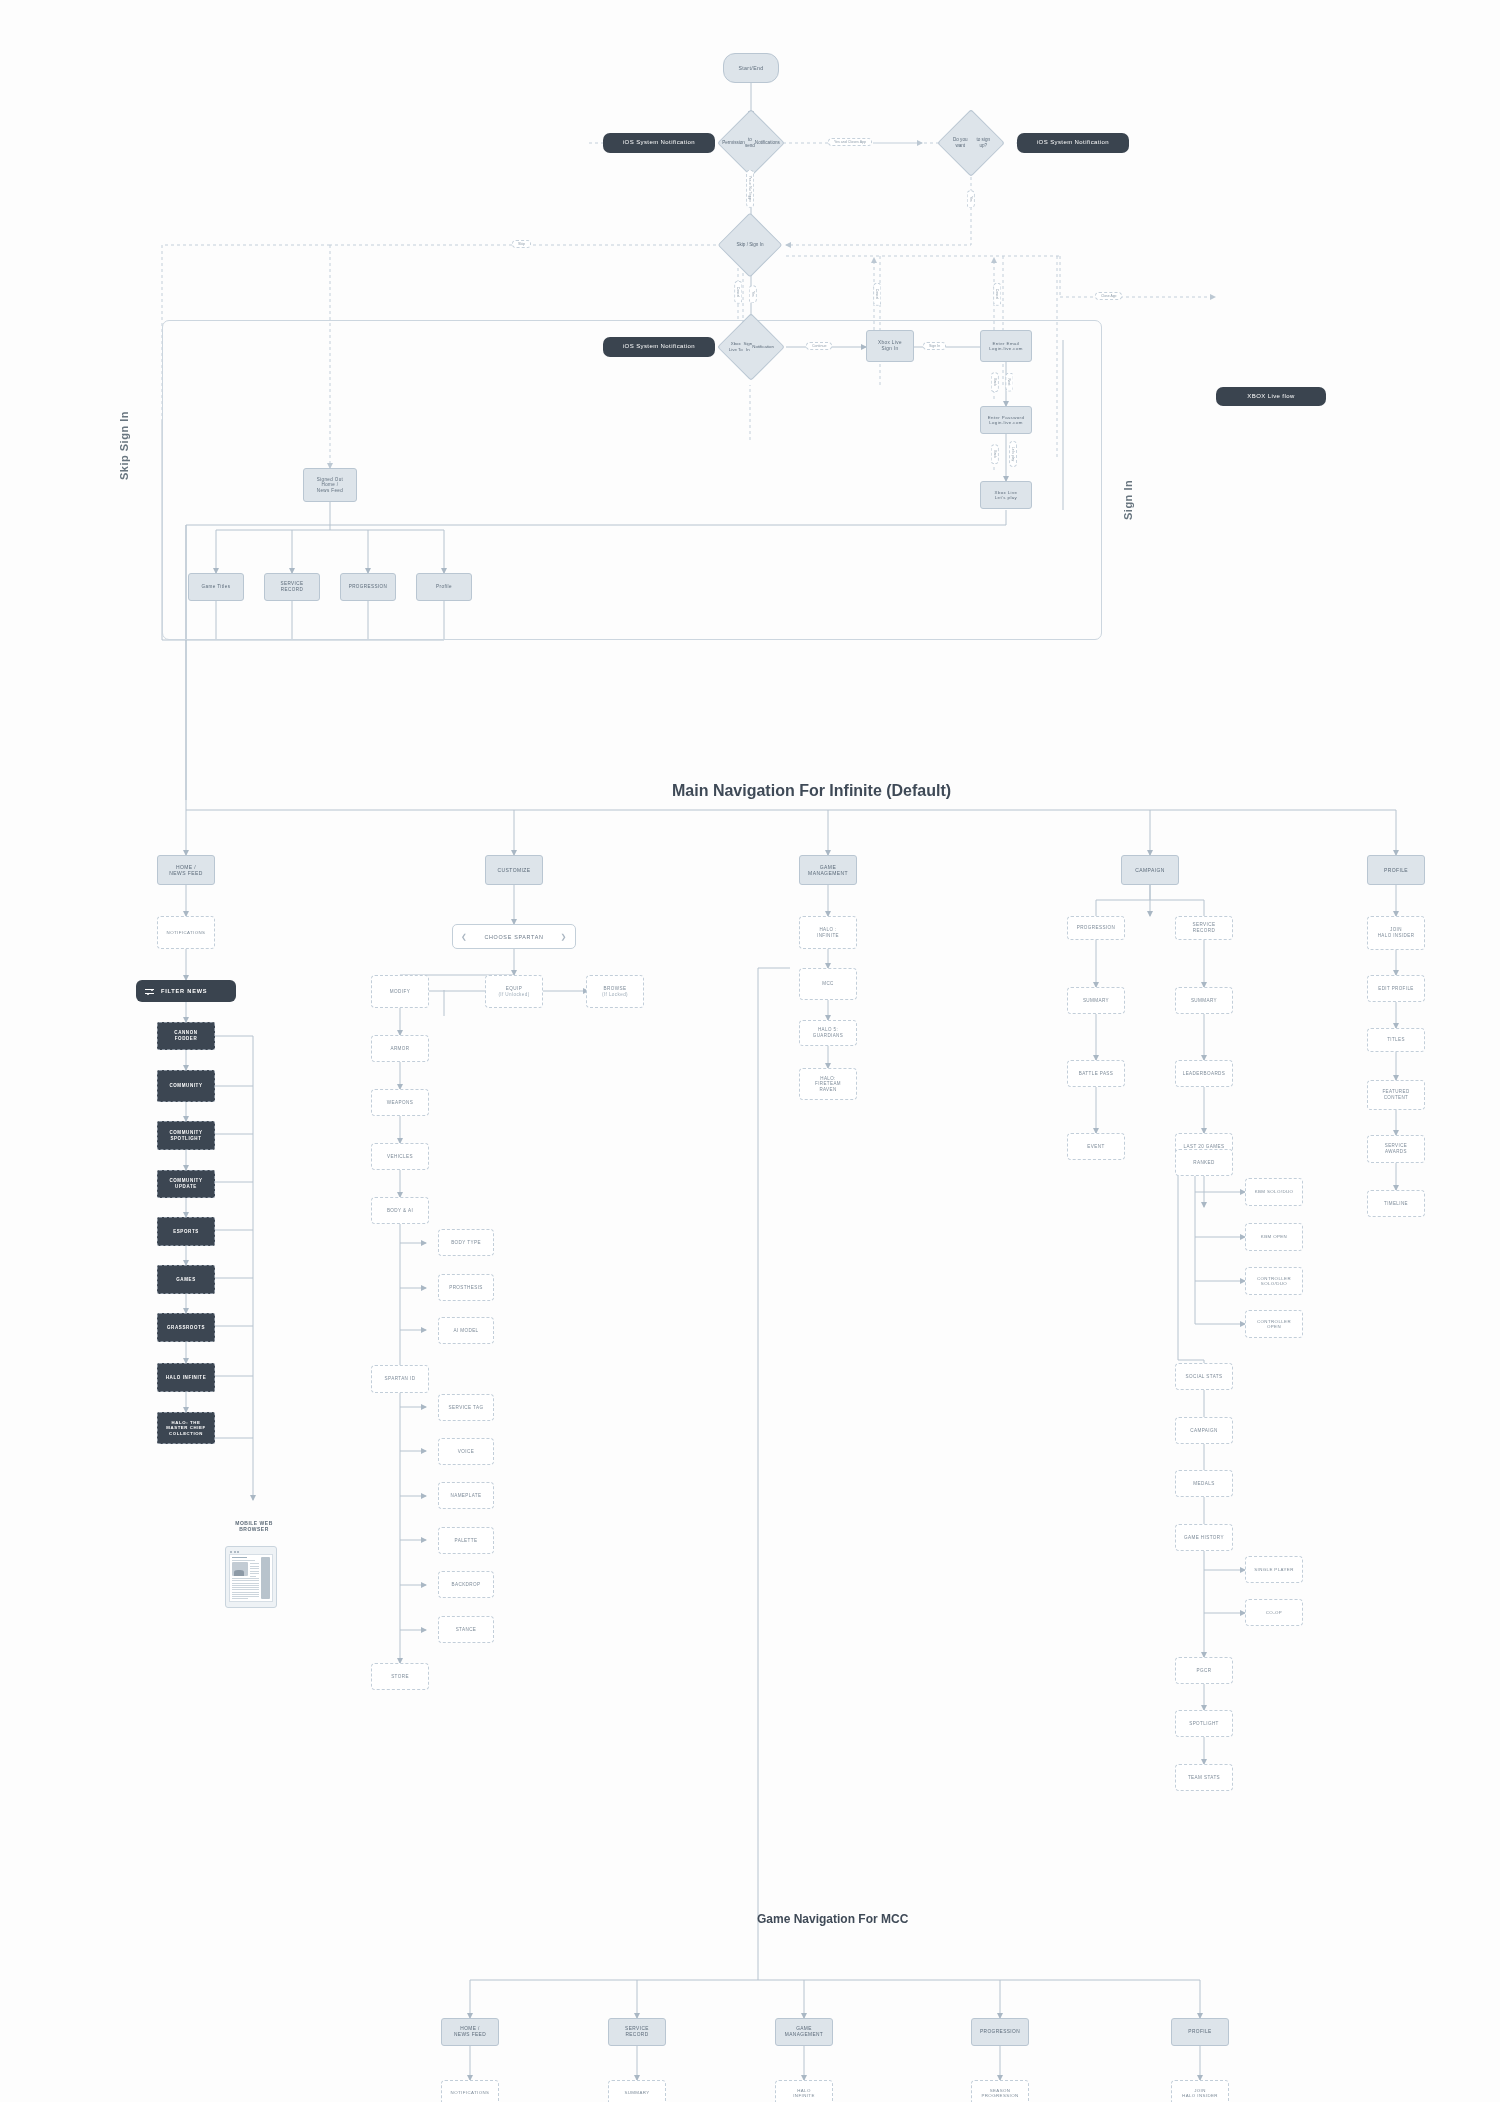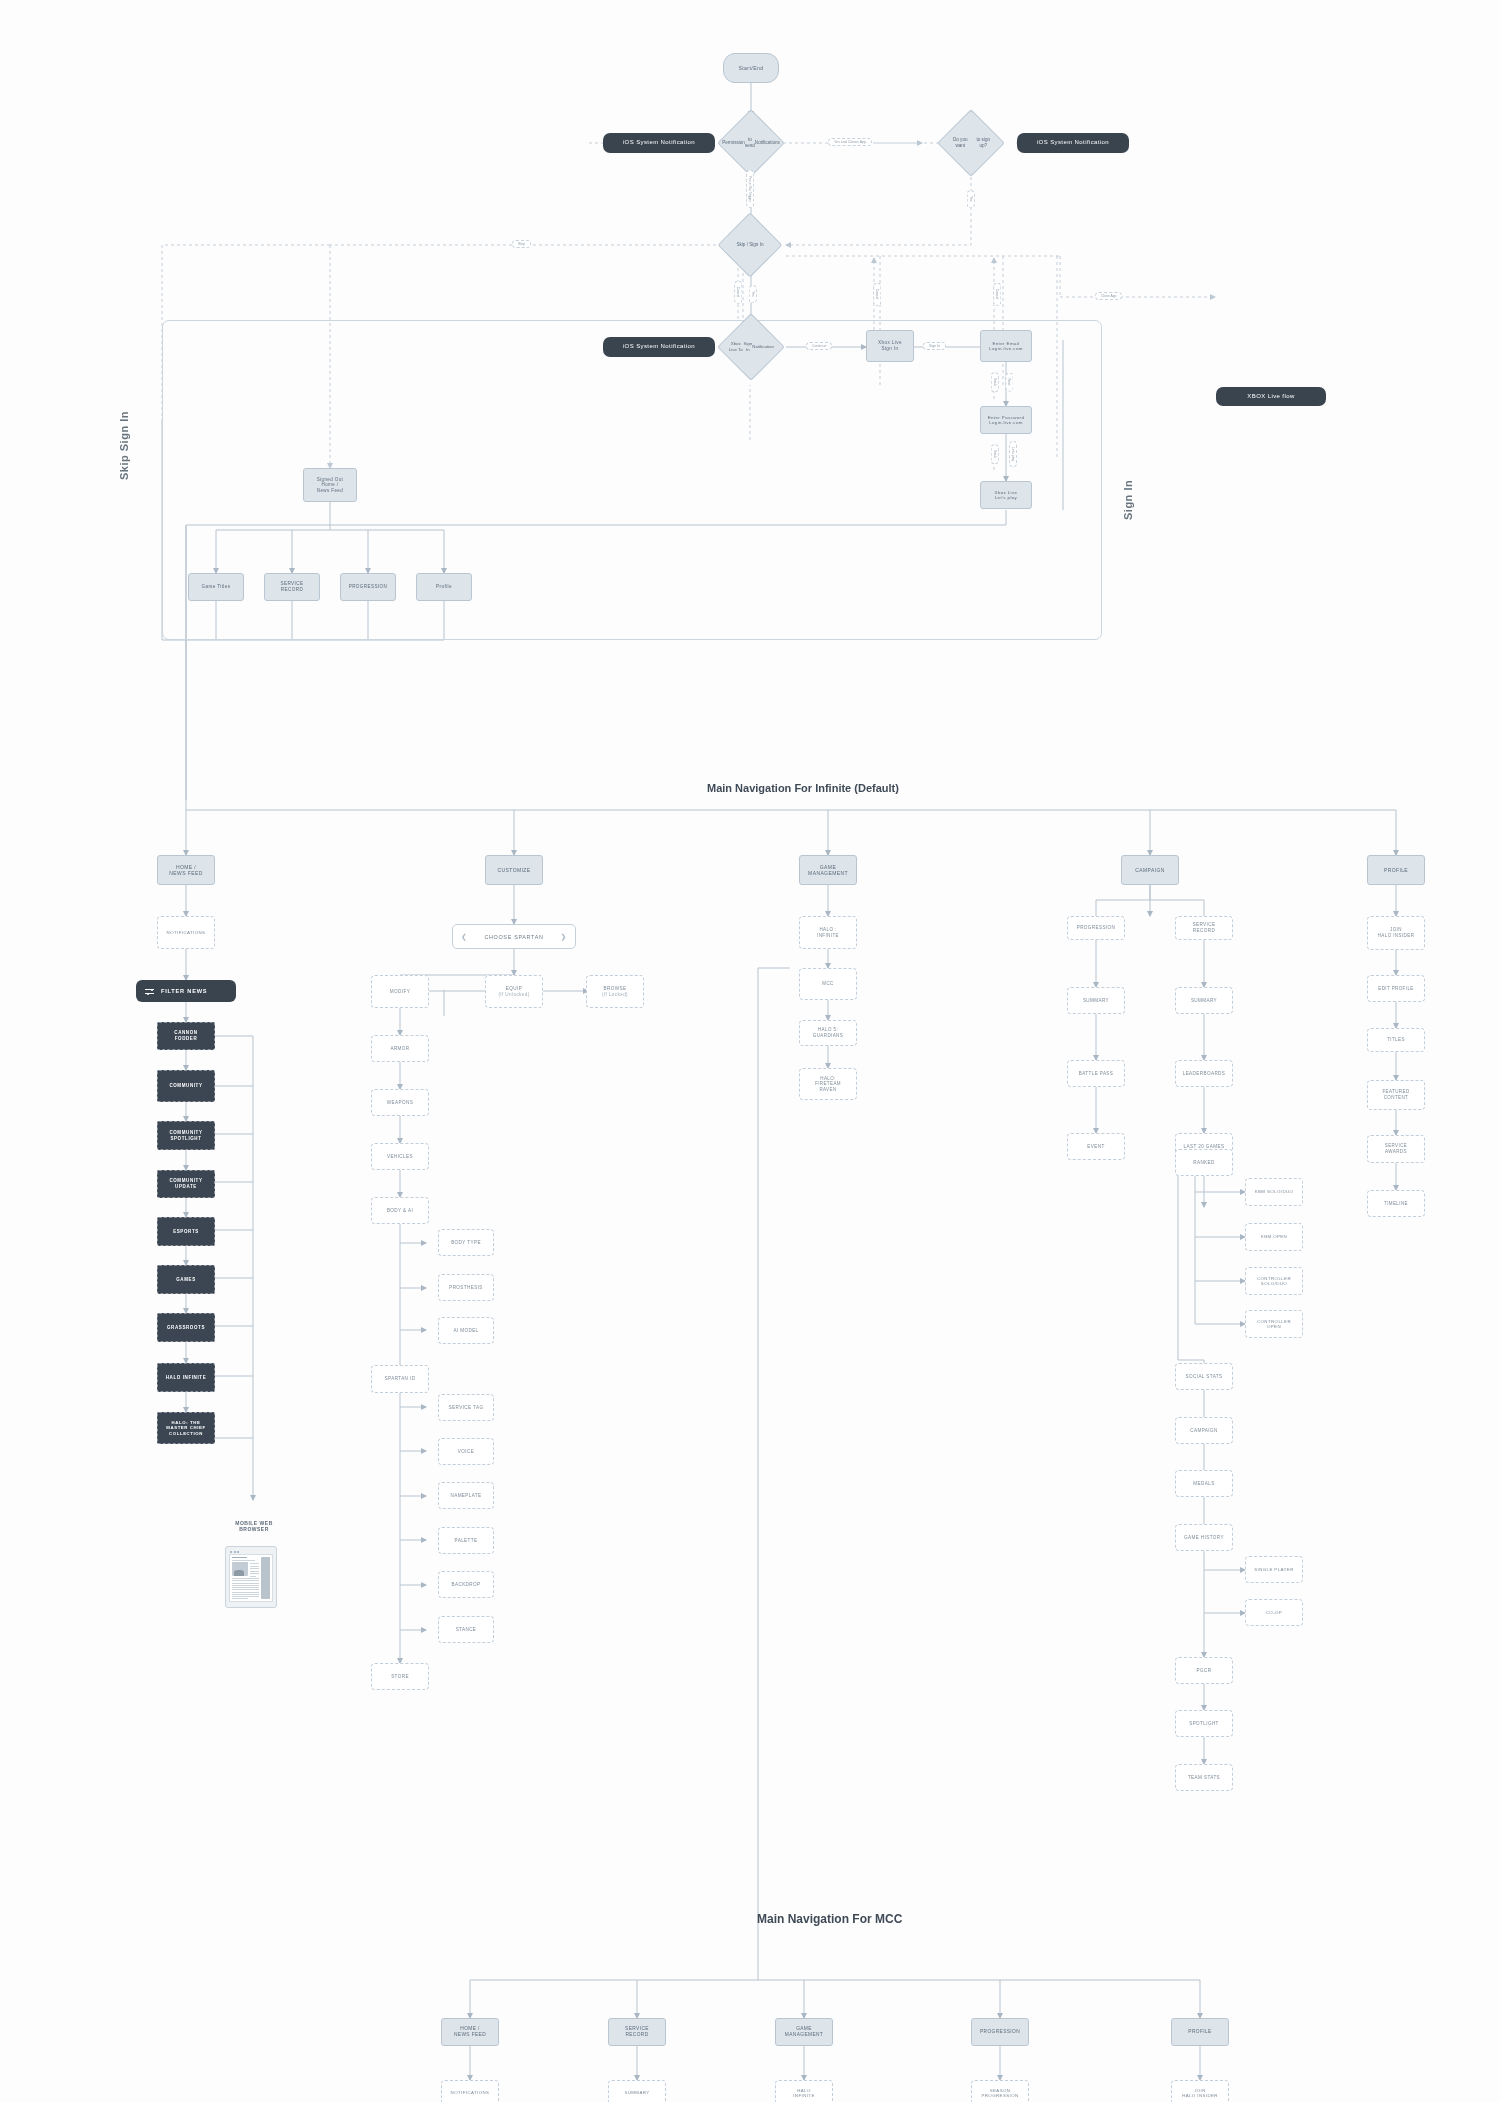--- a/index.html
+++ b/index.html
@@ -409,22 +409,22 @@
   </div>
 
   <div class="node n-solid" style="left:188px;top:573px;width:56px;height:28px;font-size:4.6px;">Game Titles</div>
   <div class="node n-solid" style="left:264px;top:573px;width:56px;height:28px;font-size:4.6px;flex-direction:column;">
     <span>SERVICE</span>
     <span>RECORD</span>
   </div>
   <div class="node n-solid" style="left:340px;top:573px;width:56px;height:28px;font-size:4.6px;">PROGRESSION</div>
   <div class="node n-solid" style="left:416px;top:573px;width:56px;height:28px;font-size:4.6px;">Profile</div>
 
-  <div class="section-title" style="left:672px;top:782px;font-size:11px;margin-left:35px;">Main Navigation For Infinite (Default)</div>
-  <div class="section-title" style="left:757px;top:1912px;font-size:12px;">Main Navigation For MCC</div>
+  <div class="section-title" style="left:672px;top:782px;font-size:16px;">Main Navigation For Infinite (Default)</div>
+  <div class="section-title" style="left:757px;top:1912px;font-size:12px;">Game Navigation For MCC</div>
 
   <div class="node n-solid" style="left:157px;top:855px;width:58px;height:30px;font-size:5px;flex-direction:column;">
     <span>HOME /</span>
     <span>NEWS FEED</span>
   </div>
   <div class="node n-dashed" style="left:157px;top:916px;width:58px;height:33px;font-size:4.4px;">NOTIFICATIONS</div>
 
   <div class="filter-pill" style="left:136px;top:980px;width:100px;height:22px;font-size:5.6px;">
     <span class="slider-icon">
         <i></i>

